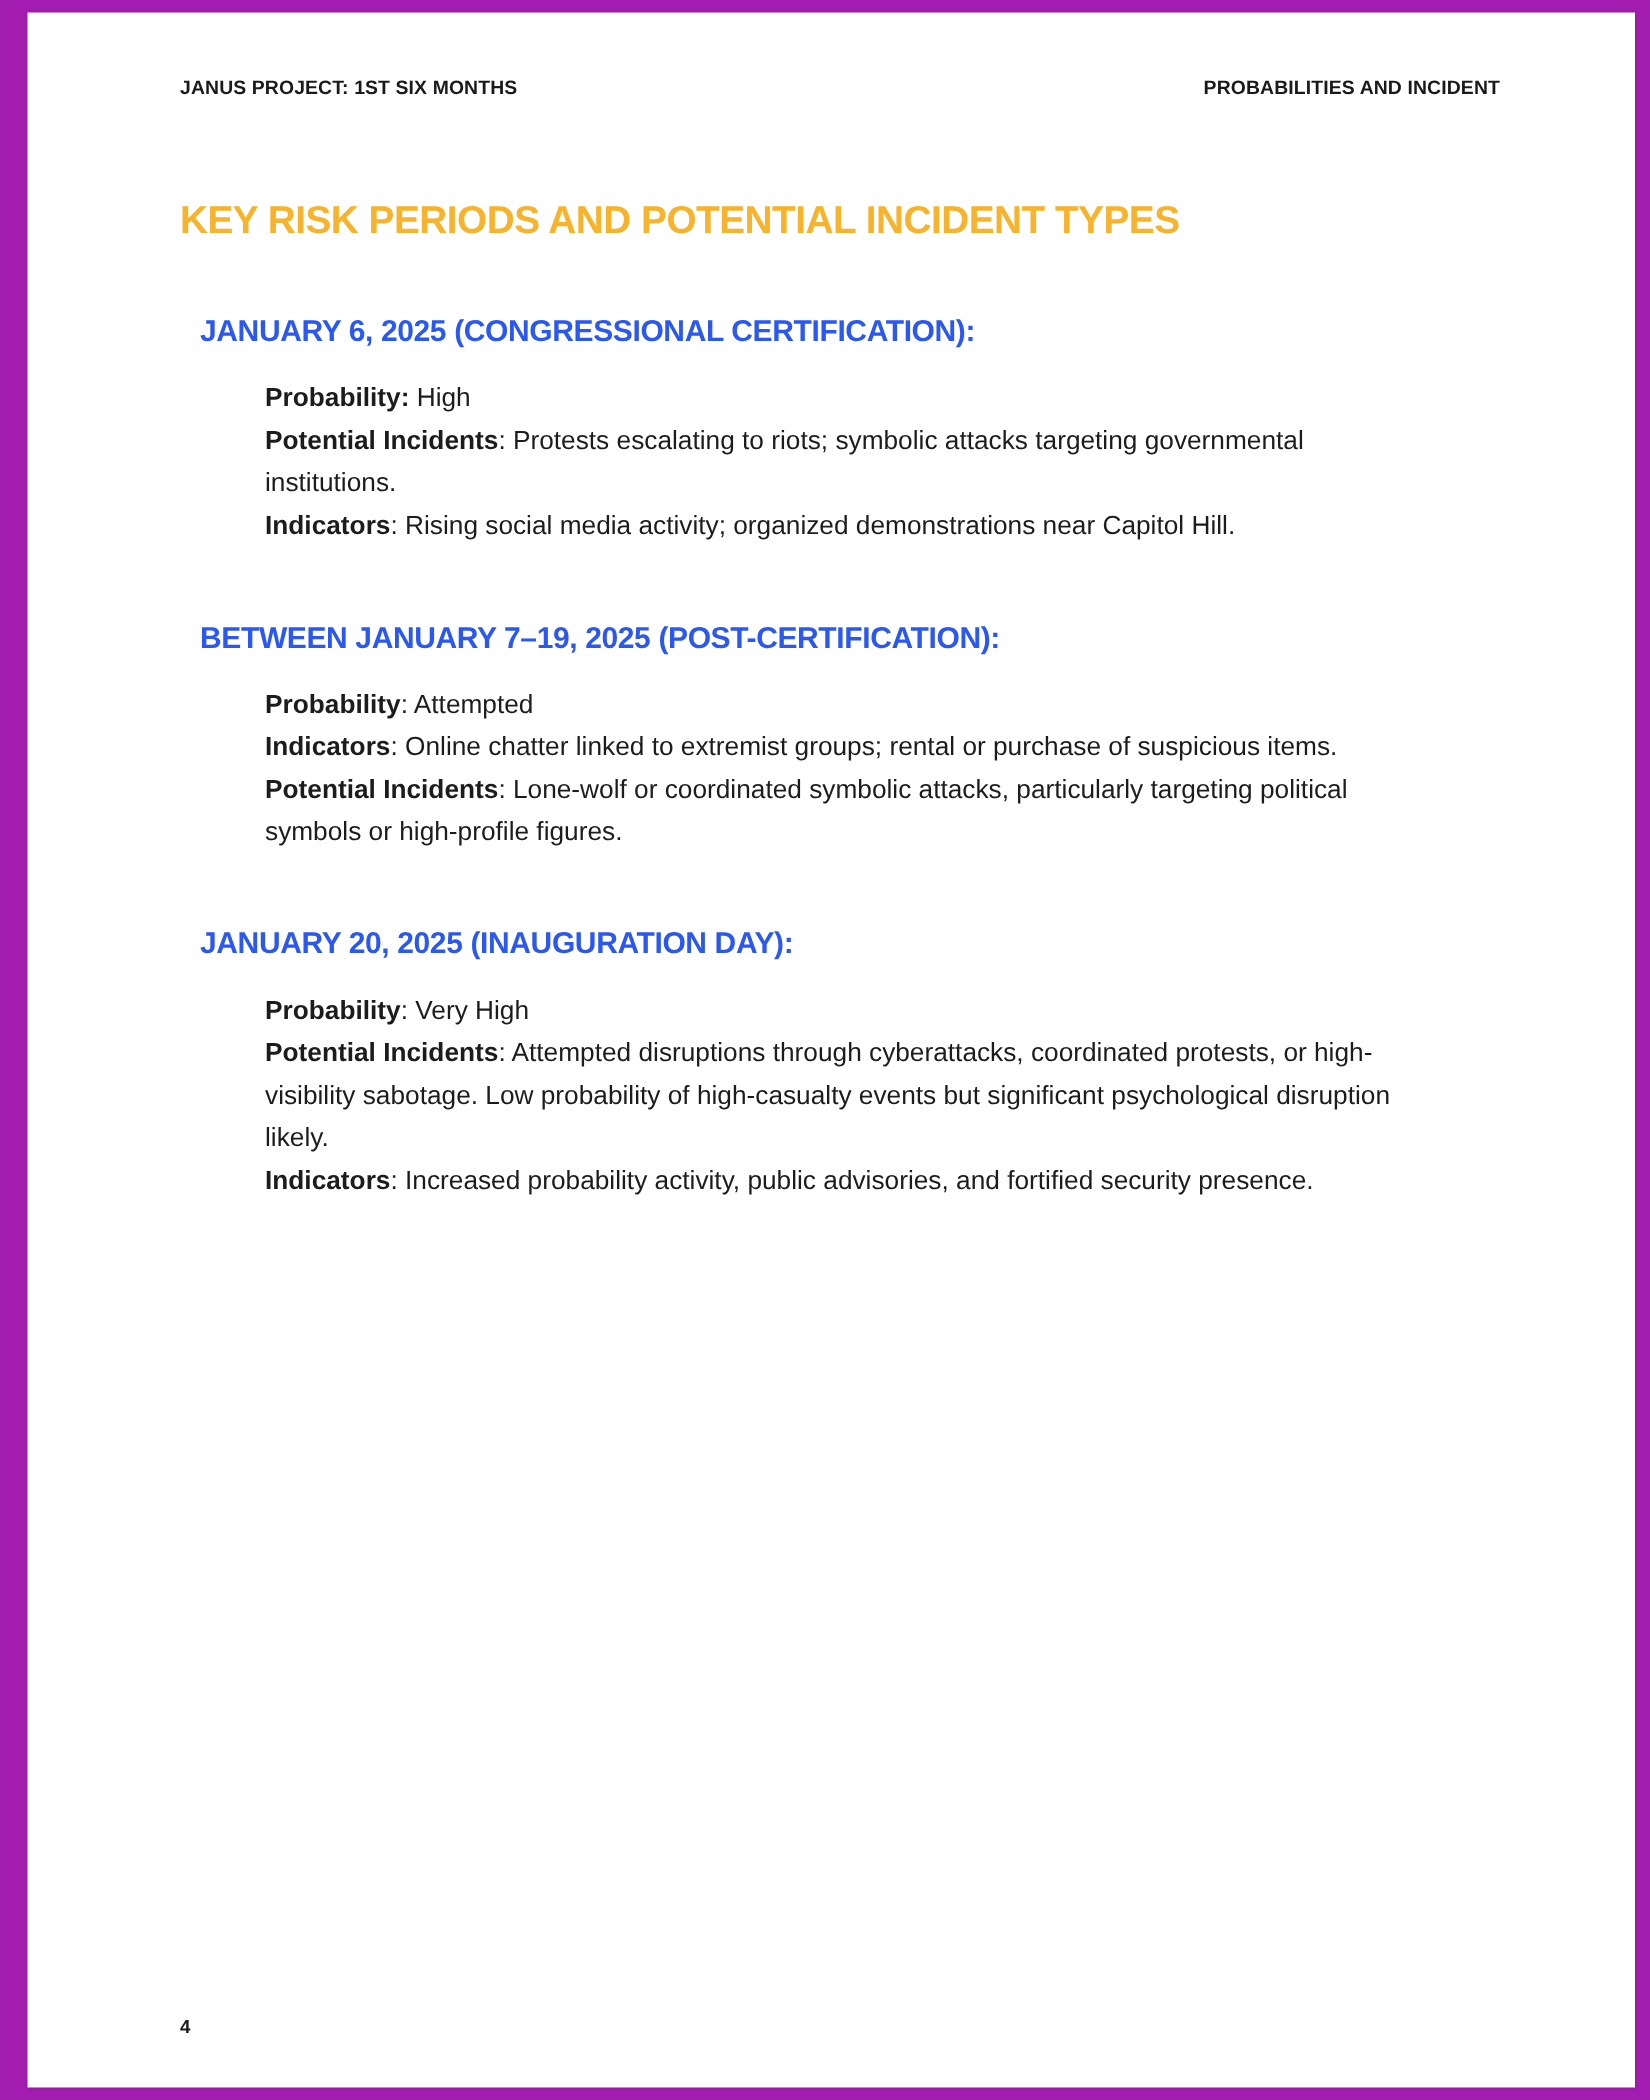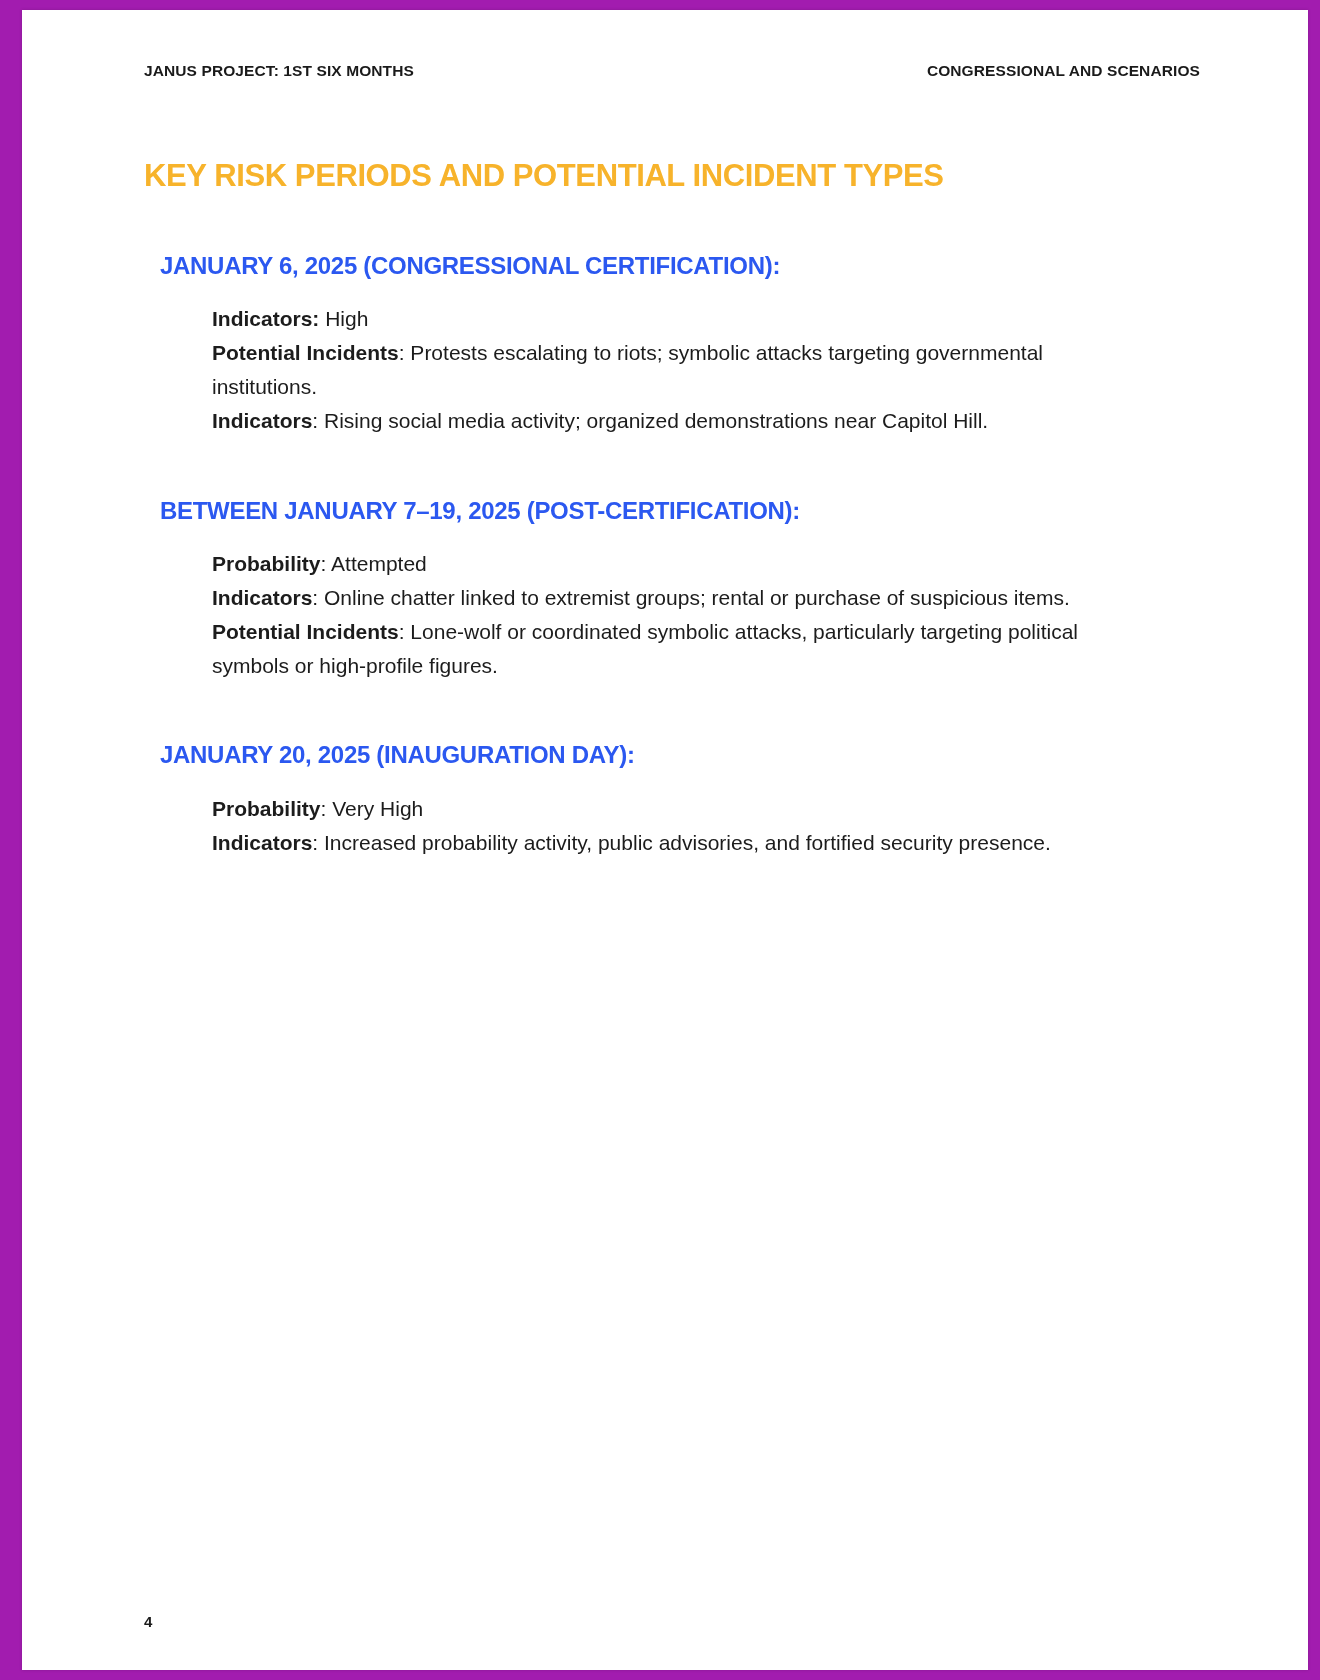--- a/index.html
+++ b/index.html
@@ -78,47 +78,48 @@
   }
 </style>
 </head>
 <body>
 
 <div class="page">
   <div class="sheet">
 
     <div class="runheader">
       <span class="left">JANUS PROJECT: 1ST SIX MONTHS</span>
-      <span class="right">CONGRESSIONAL AND SCENARIOS</span>
+      <span class="right">PROBABILITIES AND INCIDENT</span>
     </div>
 
     <h1 class="doc-title">KEY RISK PERIODS AND POTENTIAL INCIDENT TYPES</h1>
 
     <div class="section">
       <h2 class="section-head">JANUARY 6, 2025 (CONGRESSIONAL CERTIFICATION):</h2>
       <div class="body-block">
-        <p><span class="lbl">Indicators:</span><span> High</span></p>
+        <p><span class="lbl">Probability:</span><span> High</span></p>
         <p><span class="lbl">Potential Incidents</span><span>: Protests escalating to riots; symbolic attacks targeting governmental institutions.</span></p>
         <p><span class="lbl">Indicators</span><span>: Rising social media activity; organized demonstrations near Capitol Hill.</span></p>
       </div>
     </div>
 
     <div class="section">
       <h2 class="section-head">BETWEEN JANUARY 7–19, 2025 (POST-CERTIFICATION):</h2>
       <div class="body-block">
         <p><span class="lbl">Probability</span><span>: Attempted</span></p>
         <p><span class="lbl">Indicators</span><span>: Online chatter linked to extremist groups; rental or purchase of suspicious items.</span></p>
         <p><span class="lbl">Potential Incidents</span><span>: Lone-wolf or coordinated symbolic attacks, particularly targeting political symbols or high-profile figures.</span></p>
       </div>
     </div>
 
     <div class="section">
       <h2 class="section-head">JANUARY 20, 2025 (INAUGURATION DAY):</h2>
       <div class="body-block">
         <p><span class="lbl">Probability</span><span>: Very High</span></p>
+        <p><span class="lbl">Potential Incidents</span><span>: Attempted disruptions through cyberattacks, coordinated protests, or high-visibility sabotage. Low probability of high-casualty events but significant psychological disruption likely.</span></p>
         <p><span class="lbl">Indicators</span><span>: Increased probability activity, public advisories, and fortified security presence.</span></p>
       </div>
     </div>
 
     <div class="pagenum">4</div>
 
   </div>
 </div>
 
 </body></html>

